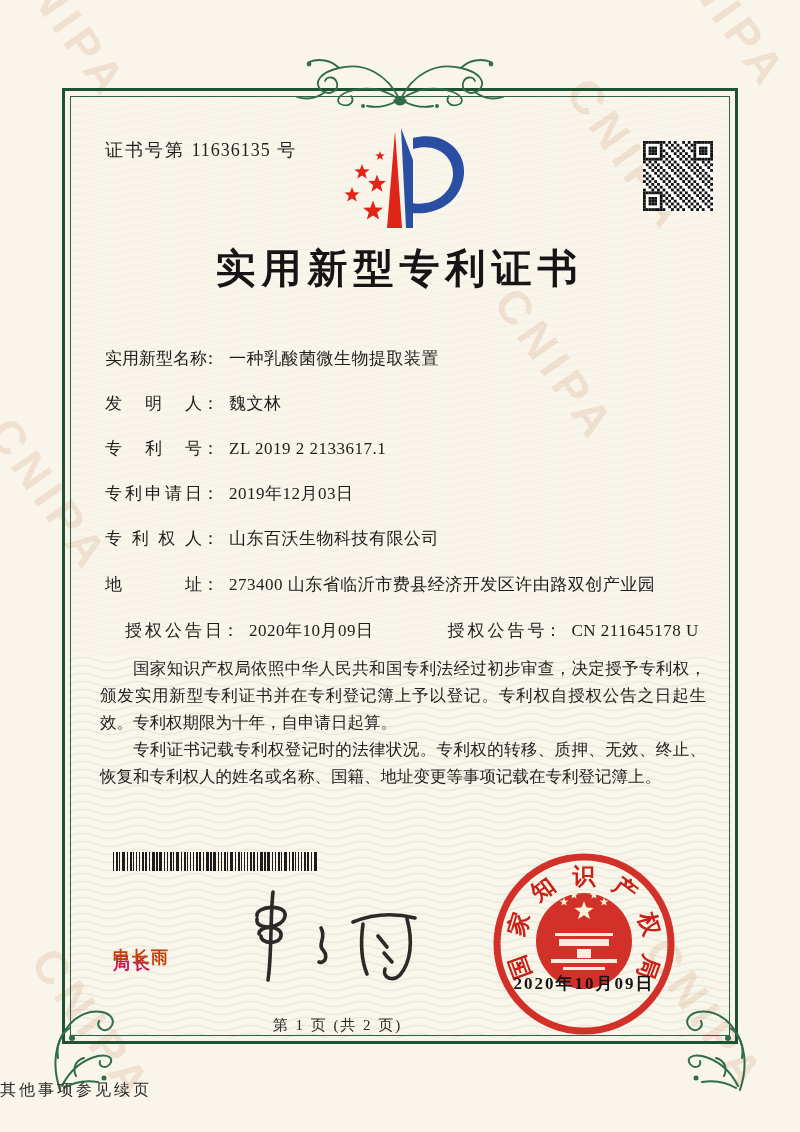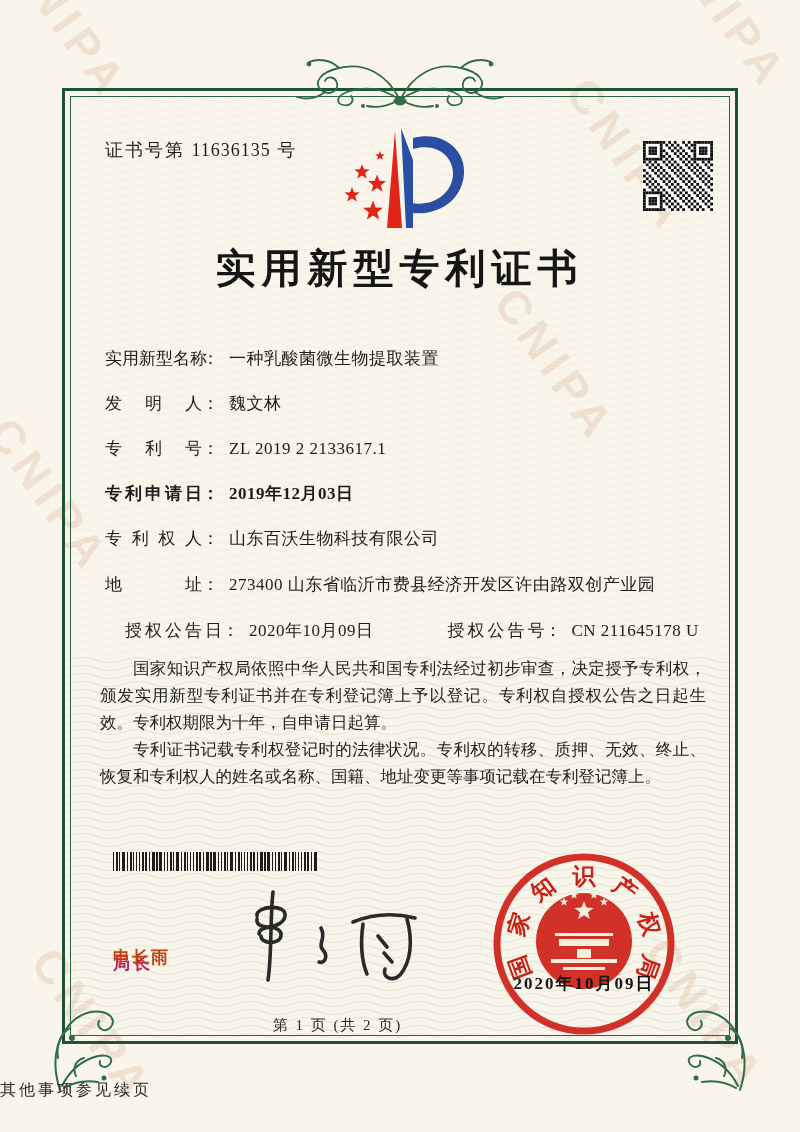--- a/index.html
+++ b/index.html
@@ -570,21 +570,21 @@
 
   <div class="frow" style="top:347px;">
     <span class="flabel">实用新型名称</span><span class="colon">：</span><span class="fvalue">一种乳酸菌微生物提取装置</span>
   </div>
   <div class="frow" style="top:392px;">
     <span class="flabel">发明人</span><span class="colon">：</span><span class="fvalue">魏文林</span>
   </div>
   <div class="frow" style="top:437px;">
     <span class="flabel">专利号</span><span class="colon">：</span><span class="fvalue">ZL 2019 2 2133617.1</span>
   </div>
-  <div class="frow" style="top:482px;font-weight:bold;">
+  <div class="frow" style="top:482px;">
     <span class="flabel">专利申请日</span><span class="colon">：</span><span class="fvalue">2019年12月03日</span>
   </div>
   <div class="frow" style="top:527px;">
     <span class="flabel">专利权人</span><span class="colon">：</span><span class="fvalue">山东百沃生物科技有限公司</span>
   </div>
   <div class="frow" style="top:573px;">
     <span class="flabel">地址</span><span class="colon">：</span><span class="fvalue">273400 山东省临沂市费县经济开发区许由路双创产业园</span>
   </div>
   <div class="frow" style="top:619px;margin-left:20px;">
     <span class="flabel">授权公告日</span><span class="colon">：</span><span class="fvalue">2020年10月09日</span><span class="pair2"><span class="flabel">授权公告号</span><span class="colon">：</span><span class="fvalue">CN 211645178 U</span></span>

